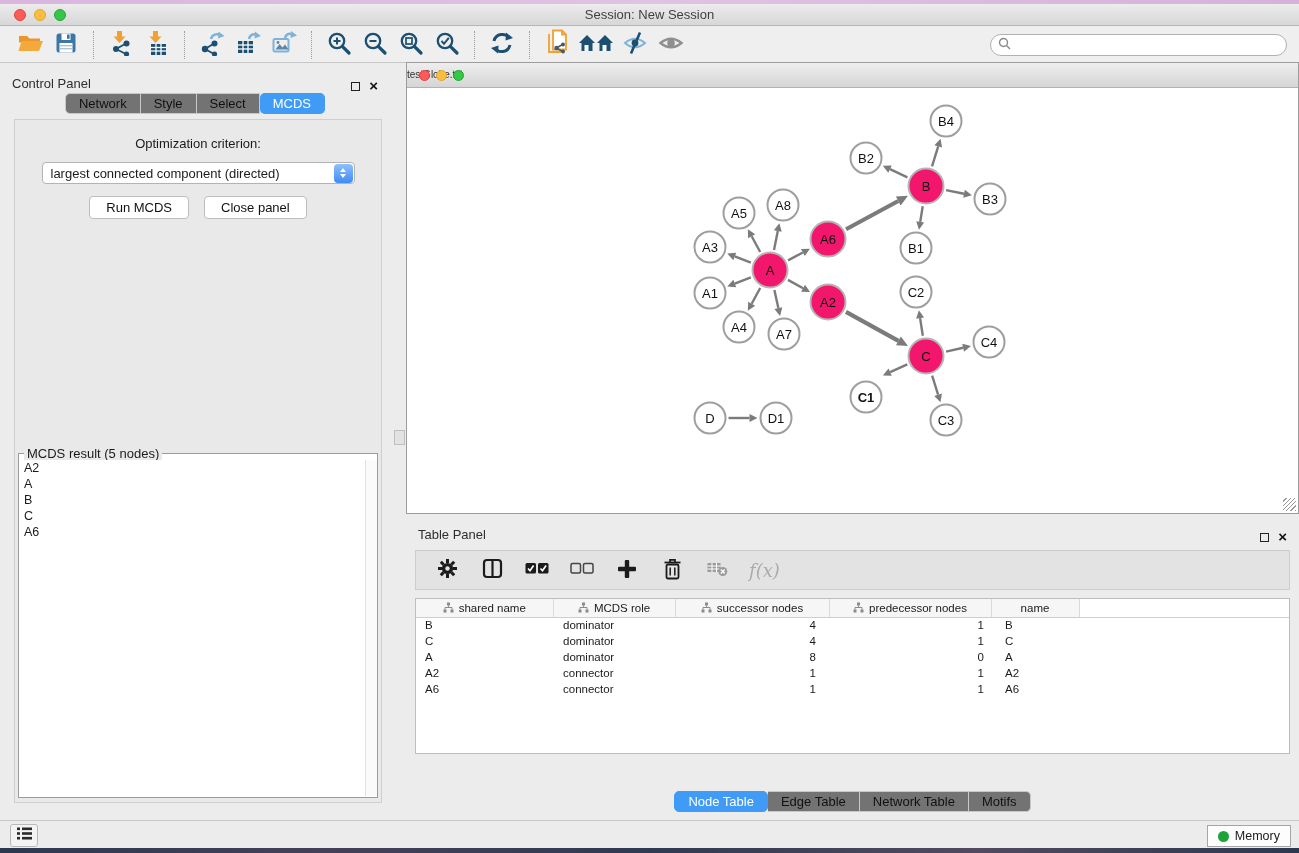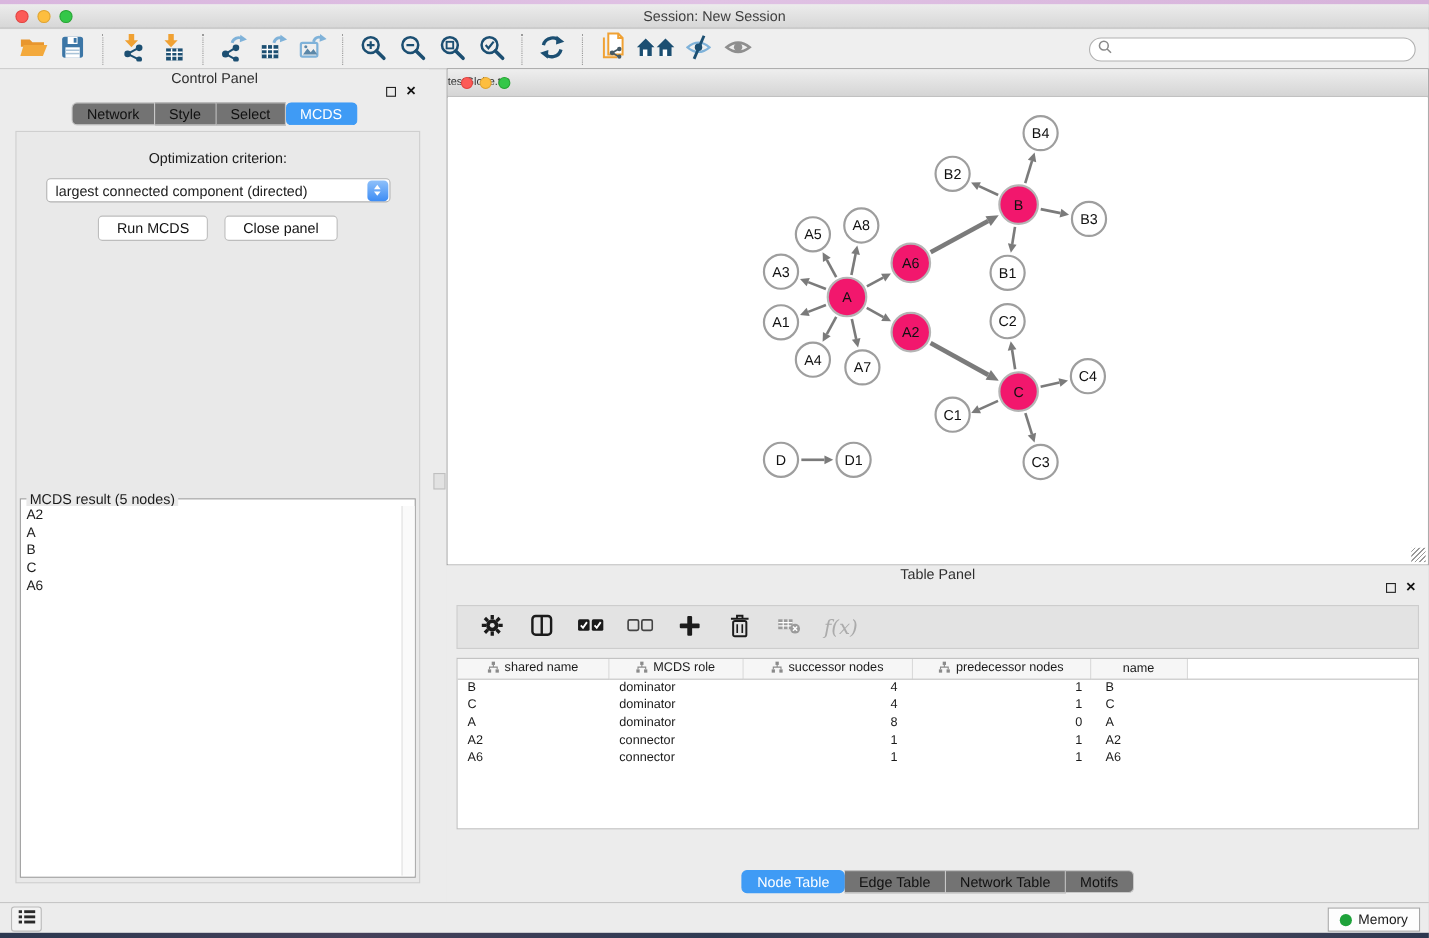--- a/index.html
+++ b/index.html
@@ -28,21 +28,21 @@
     border-bottom:1px solid #c6c6c6; display:flex; align-items:center; padding:0 12px; }
   .tb { background:none; border:none; width:36px; height:33px; display:flex; align-items:center;
     justify-content:center; cursor:default; flex:none; }
   .sep { width:1px; height:28px; border-left:1px dotted #9a9a9a; margin:0 9px; flex:none; }
   .searchbox { margin-left:auto; width:297px; height:22px; background:#fff; border:1px solid #b1b1b1;
     border-radius:11px; display:flex; align-items:center; padding:0 7px; gap:4px; }
   .searchbox input { border:none; outline:none; flex:1; font-size:12px; background:transparent; font-family:inherit; }
 
   
   .control-panel { position:absolute; left:0; top:63px; width:390px; bottom:33px; background:#ececec; }
-  .panel-head { height:28px; display:flex; align-items:center; padding:0 12px;flex-direction:column; }
+  .panel-head { height:28px; display:flex; align-items:flex-end; padding:0 12px; }
   .panel-head .ptitle { font-size:13px; color:#2e2e2e; }
   .panel-head .pbtns { margin-left:auto; display:flex; align-items:center; gap:9px; }
   .float-ic { width:9px; height:9px; border:1.6px solid #222; display:inline-block; }
   .close-ic { font-size:15px; font-weight:bold; color:#111; line-height:10px; }
   .cp-tabs { display:flex; justify-content:center; margin-top:2px; position:relative; z-index:2; }
   .segmented { display:flex; }
   .seg { background:#737373; border:1px solid #c8c8c8; border-left:none; padding:2px 13px; font-size:13px;
     color:#111; height:21px; display:flex; align-items:center; }
   .seg:first-child { border-left:1px solid #c8c8c8; border-radius:5px 0 0 5px; }
   .seg:last-child { border-radius:0 5px 5px 0; }
@@ -398,21 +398,21 @@
         <div class="gnode" style="width: 33px; height: 33px; left: 376px; top: 116px;">A8</div>
         <div class="gnode" style="width: 33px; height: 33px; left: 303px; top: 158px;">A3</div>
         <div class="gnode mcds" style="width: 37px; height: 37px; left: 421px; top: 150px;">A6</div>
         <div class="gnode mcds" style="width: 37px; height: 37px; left: 363px; top: 181px;">A</div>
         <div class="gnode" style="width: 33px; height: 33px; left: 303px; top: 204px;">A1</div>
         <div class="gnode" style="width: 33px; height: 33px; left: 332px; top: 238px;">A4</div>
         <div class="gnode" style="width: 33px; height: 33px; left: 377px; top: 245px;">A7</div>
         <div class="gnode mcds" style="width: 37px; height: 37px; left: 421px; top: 213px;">A2</div>
         <div class="gnode" style="width: 33px; height: 33px; left: 509px; top: 203px;">C2</div>
         <div class="gnode mcds" style="width: 37px; height: 37px; left: 519px; top: 267px;">C</div>
-        <div class="gnode" style="width: 33px; height: 33px; left: 459px; top: 288px;">C1</div>
+        <div class="gnode" style="width: 33px; height: 33px; left: 459px; top: 308px; font-weight: bold;">C1</div>
         <div class="gnode" style="width: 33px; height: 33px; left: 582px; top: 253px;">C4</div>
         <div class="gnode" style="width: 33px; height: 33px; left: 539px; top: 331px;">C3</div>
         <div class="gnode" style="width: 33px; height: 33px; left: 303px; top: 329px;">D</div>
         <div class="gnode" style="width: 33px; height: 33px; left: 369px; top: 329px;">D1</div>
       </div>
     <div class="resize-grip"></div>
   </div>
 
   <div class="table-panel">
     <div class="panel-head">

